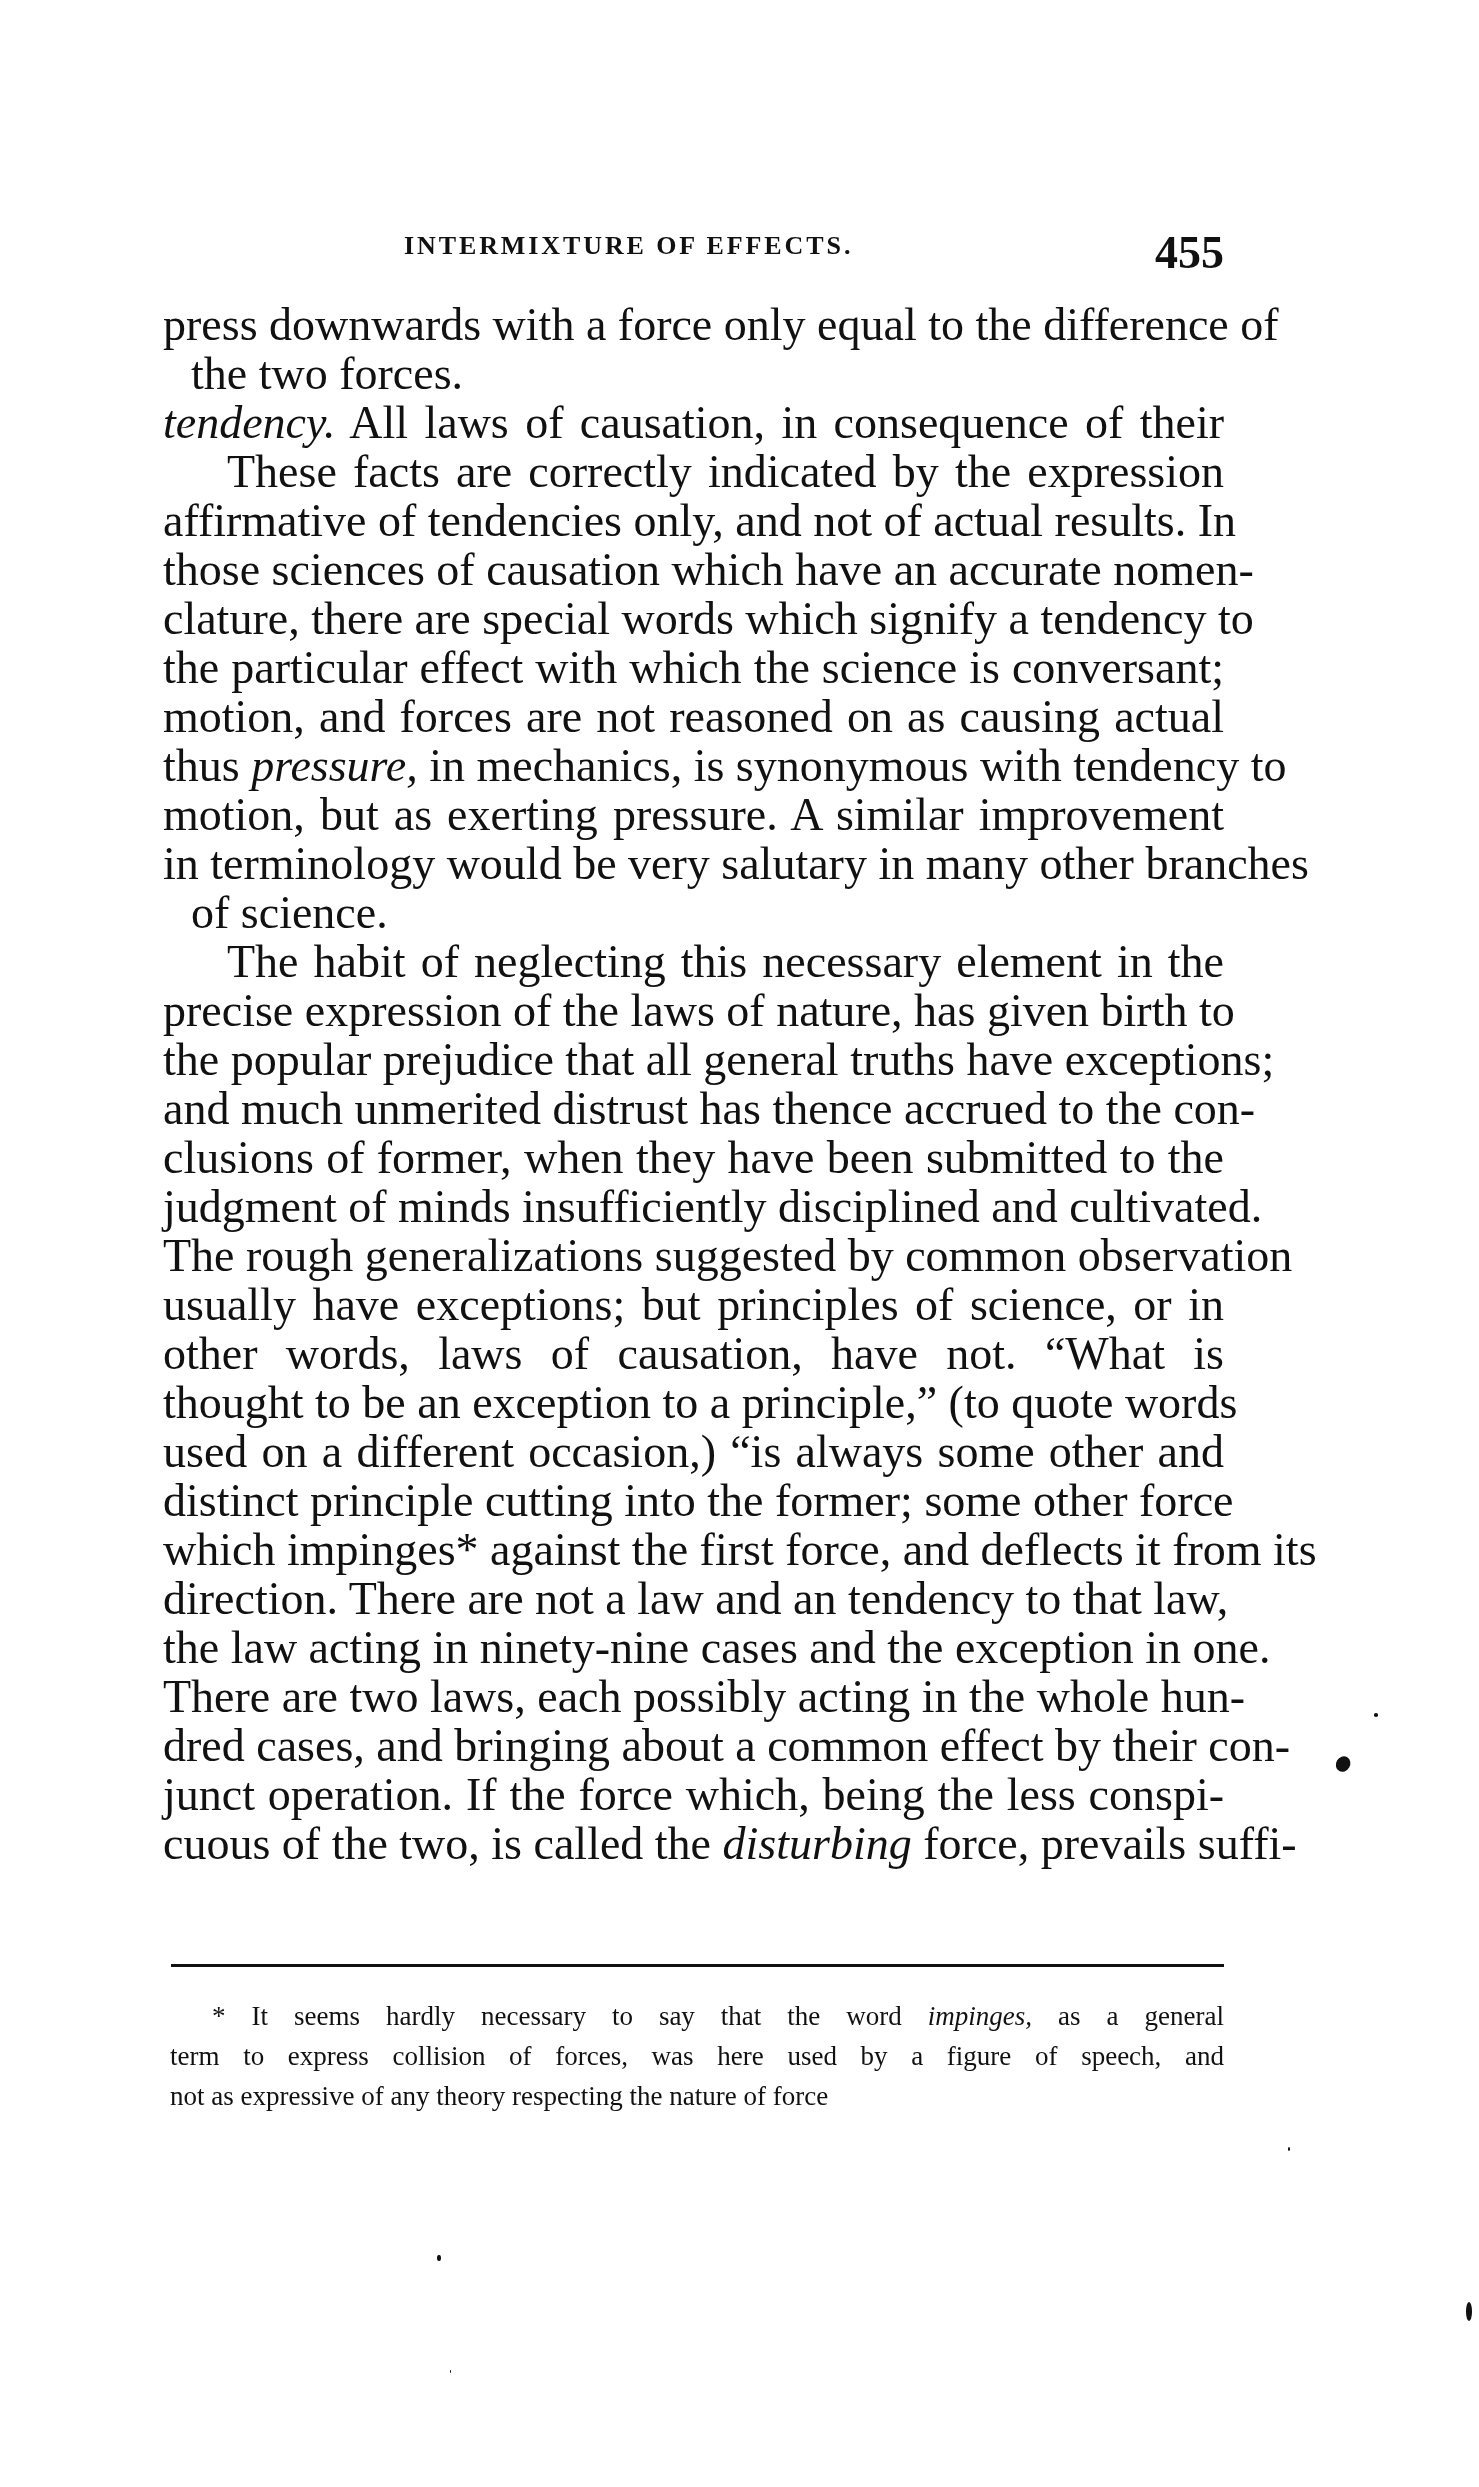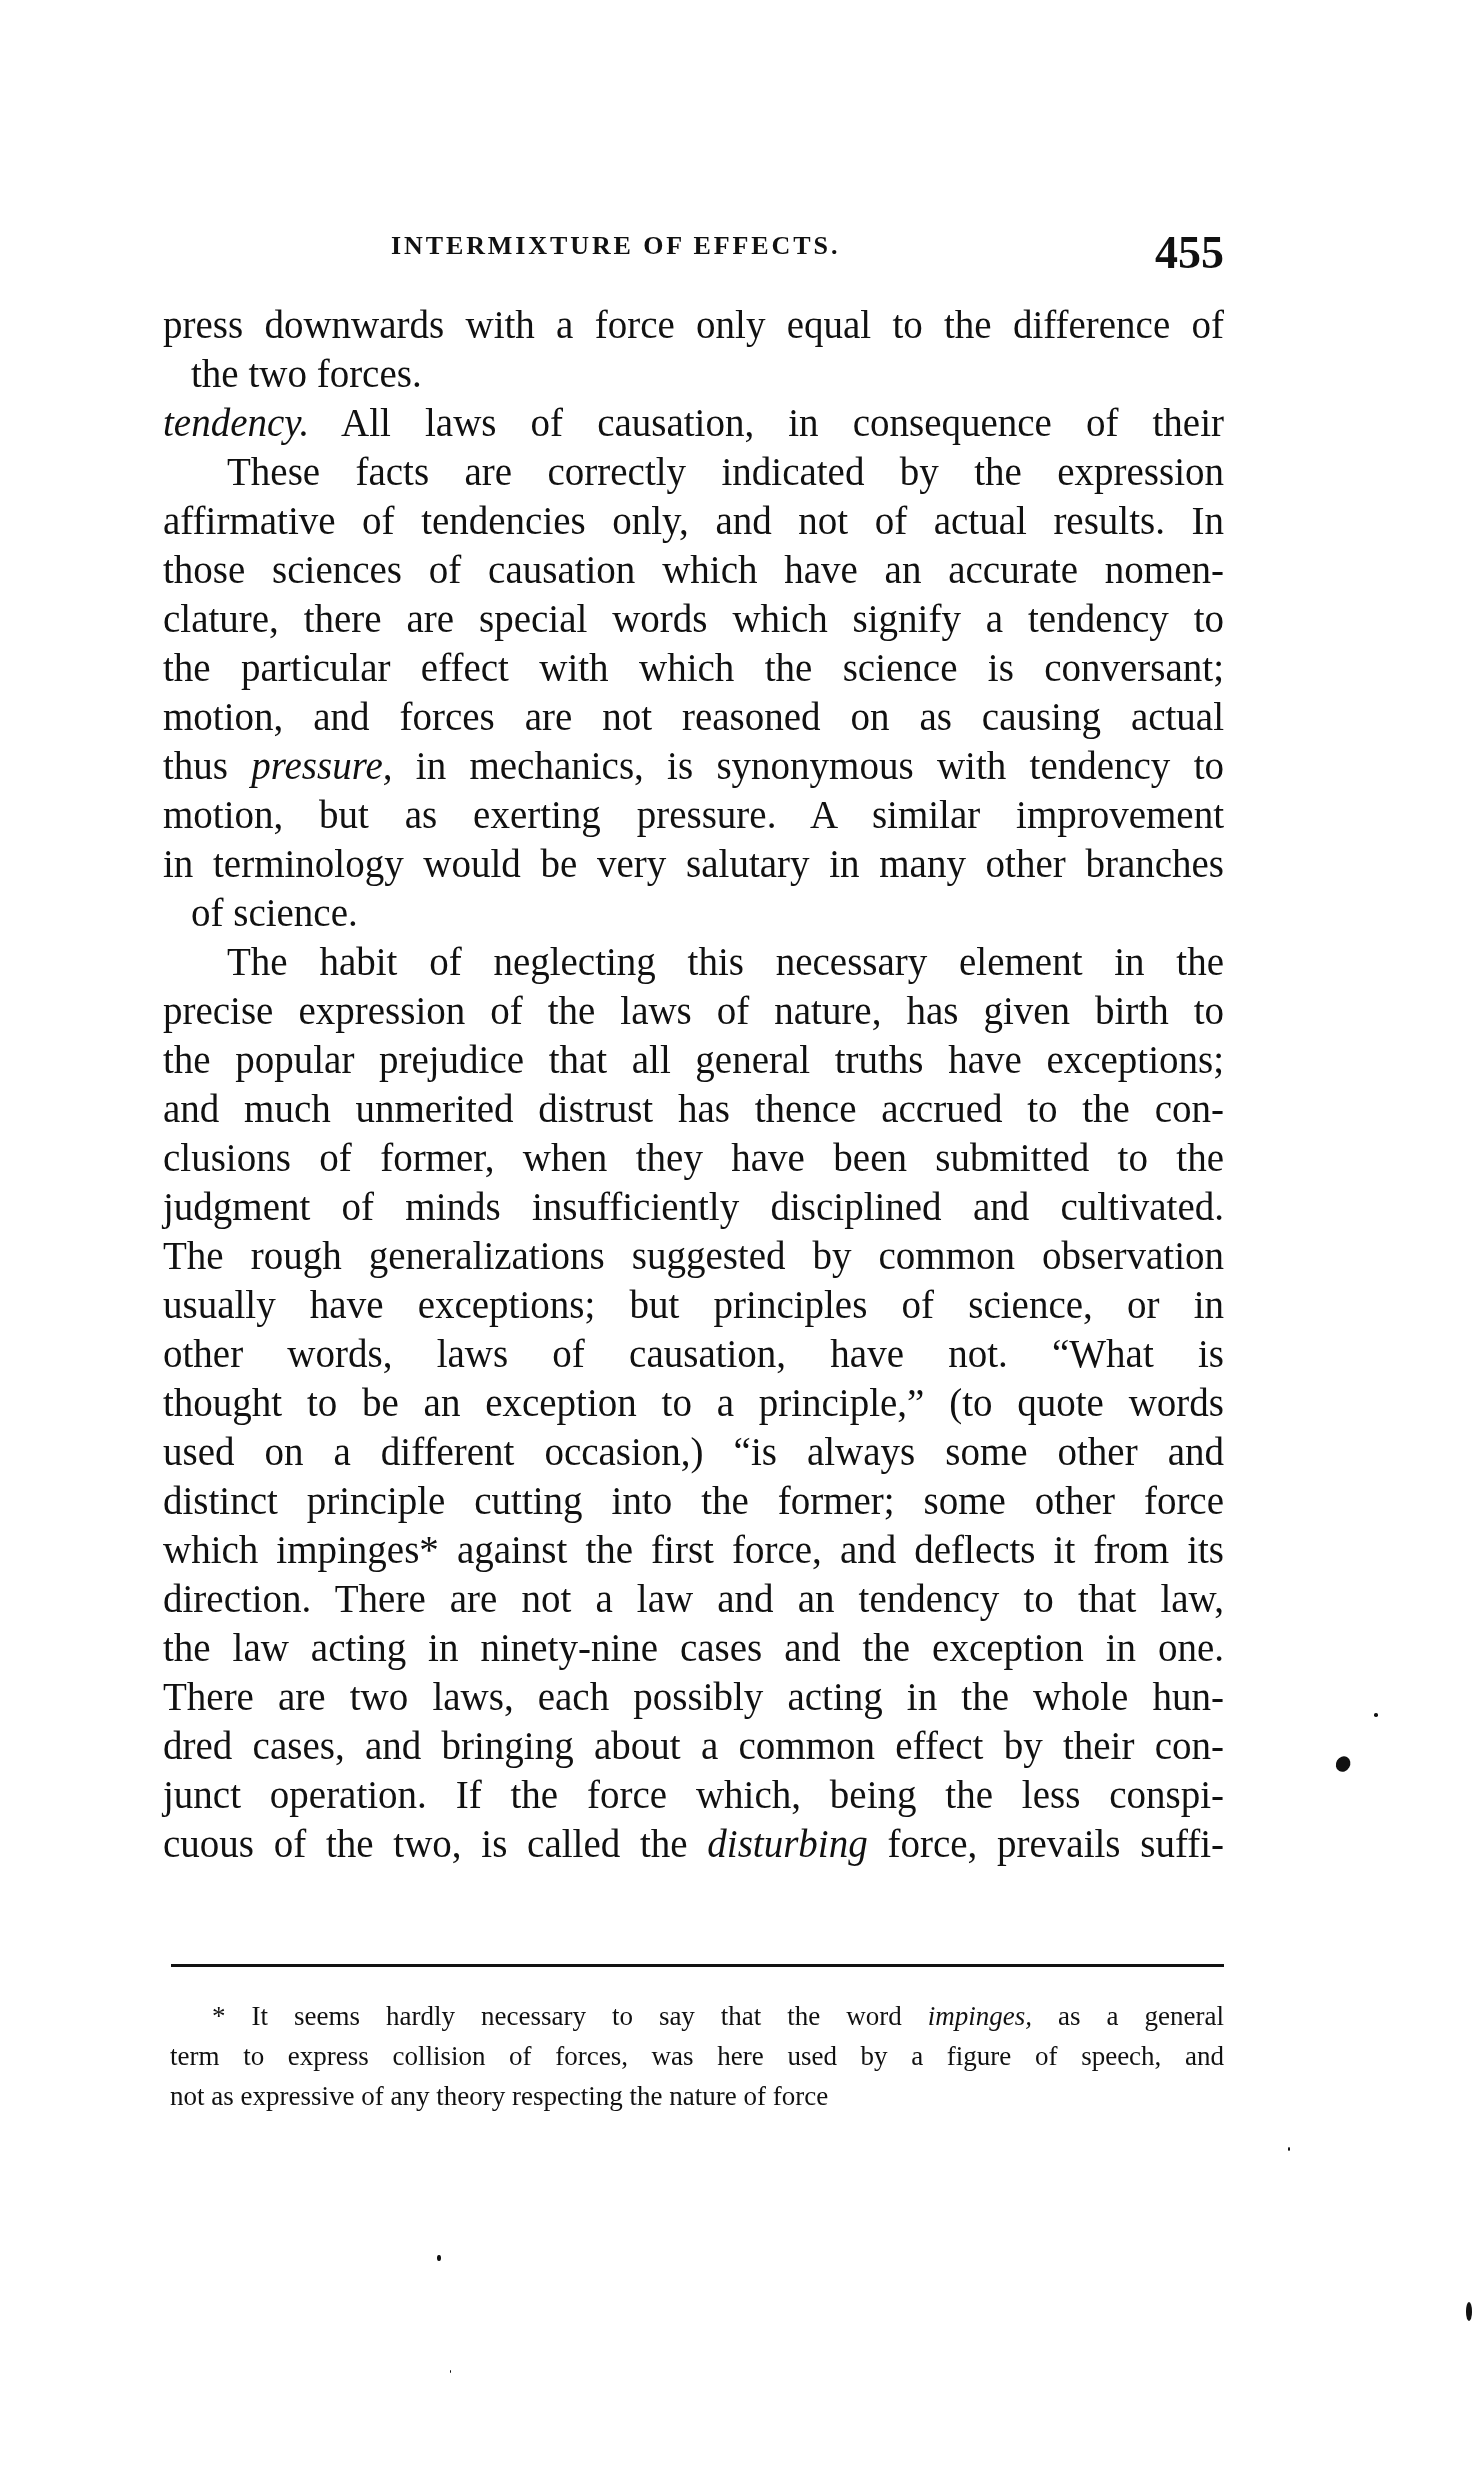--- a/index.html
+++ b/index.html
@@ -4,31 +4,31 @@
 <style>
   html, body { margin: 0; padding: 0; background: #ffffff; }
   body {
     width: 1479px; height: 2487px; position: relative; overflow: hidden;
     font-family: "Liberation Serif", "DejaVu Serif", serif; color: #111111;
   }
   .running-head {
     position: absolute; top: 231px; left: 163px; width: 1061px; height: 41px;
   }
   .running-title {
-    position: absolute; left: 228px; top: 0; font-size: 26px; letter-spacing: 2.9px;
+    position: absolute; left: 241px; top: 0; font-size: 26px; letter-spacing: 2.9px;
     text-transform: uppercase; font-weight: bold; white-space: nowrap;
   }
   .page-number {
     position: absolute; right: 0; top: -4.7px; font-size: 46px; font-weight: bold;
   }
   .body-text {
     position: absolute; top: 300px; left: 163px; width: 1061px;
   }
   .line {
-    height: 49px; line-height: 49px; font-size: 39px; white-space: nowrap;
+    height: 49px; line-height: 49px; font-size: 46px; white-space: nowrap;
     text-align: justify; text-align-last: justify;
   }
   .line.last { text-align-last: left; margin-left: 28px; }
   .line.indent { padding-left: 64px; }
   .footnote-rule {
     position: absolute; top: 1964px; left: 171px; width: 1053px; height: 2.9px;
     background: #111111;
   }
   .footnotes {
     position: absolute; top: 1996px; left: 170px; width: 1054px;

